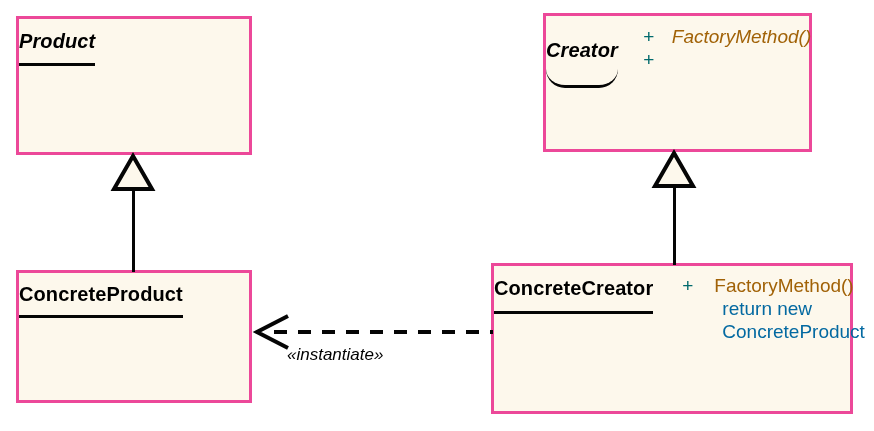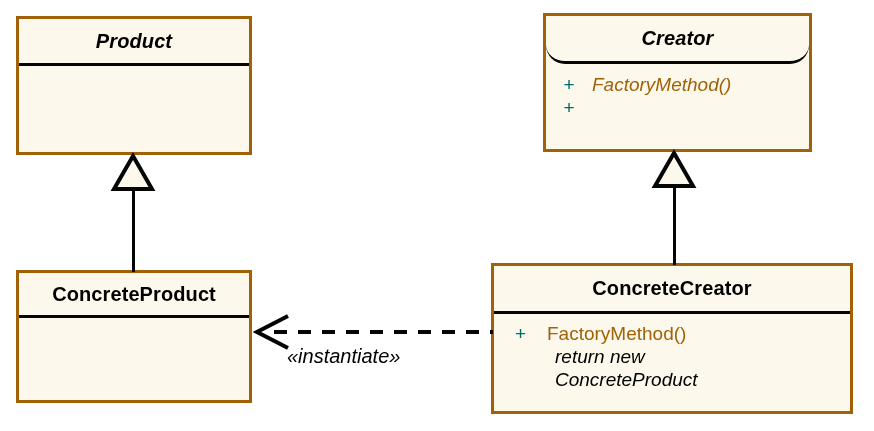--- a/index.html
+++ b/index.html
@@ -14,23 +14,23 @@
     background: #ffffff;
     overflow: hidden;
     font-family: "Liberation Sans", sans-serif;
   }
 
   
   .uml-class {
     position: absolute;
     box-sizing: border-box;
     background: #fdf8ec;
-    border: 3px solid #a16207;
+    border: 3px solid #ec4899;
     display: flex;
-    flex-direction: column;
+    gap: 8px;
   }
   .uml-header {
     box-sizing: border-box;
     display: flex;
     align-items: center;
     justify-content: center;
     text-align: center;
     color: #000000;
     font-weight: bold;
     font-size: 20px;
@@ -68,25 +68,24 @@
     font-weight: normal;
   }
   .member-name {
     flex: 0 0 auto;
     color: #a16207;
   }
   .member-name.abstract {
     font-style: italic;
   }
   .note-line {
-    color: #000000;
+    color: #0369a1;
     font-size: 19px;
     line-height: 23px;
     white-space: nowrap;
-    font-style: italic;
   }
 
   
   .conn-line {
     position: absolute;
     background: #050505;
   }
   .conn-vert { width: 3px; }
 
   .inherit-triangle {
@@ -96,37 +95,37 @@
 
   .dash-arrow {
     position: absolute;
     overflow: visible;
   }
 
   .stereotype-label {
     position: absolute;
     font-family: "Liberation Sans", sans-serif;
     font-style: italic;
-    font-size: 20px;
+    font-size: 17px;
     color: #000000;
     white-space: nowrap;
   }
 </style>
 </head>
 <body>
 
 <div id="diagram-root">
 
   <div class="uml-class" style="left:16px; top:16px; width:236px; height:139px;">
     <div class="uml-header abstract" style="height:47px;">Product</div>
     <div class="uml-body empty"></div>
   </div>
 
   <div class="uml-class" style="left:543px; top:13px; width:269px; height:139px;">
-    <div class="uml-header abstract" style="height:48px;border-radius:19px;">Creator</div>
+    <div class="uml-header abstract" style="height:72px;border-radius:19px;">Creator</div>
     <div class="uml-body" style="padding-top:9px;">
       <div class="member-row">
         <span class="member-vis" style="width:46px; text-align:center;">+</span>
         <span class="member-name abstract">FactoryMethod()</span>
       </div>
       <div class="member-row">
         <span class="member-vis" style="width:46px; text-align:center;">+</span>
       </div>
     </div>
   </div>

